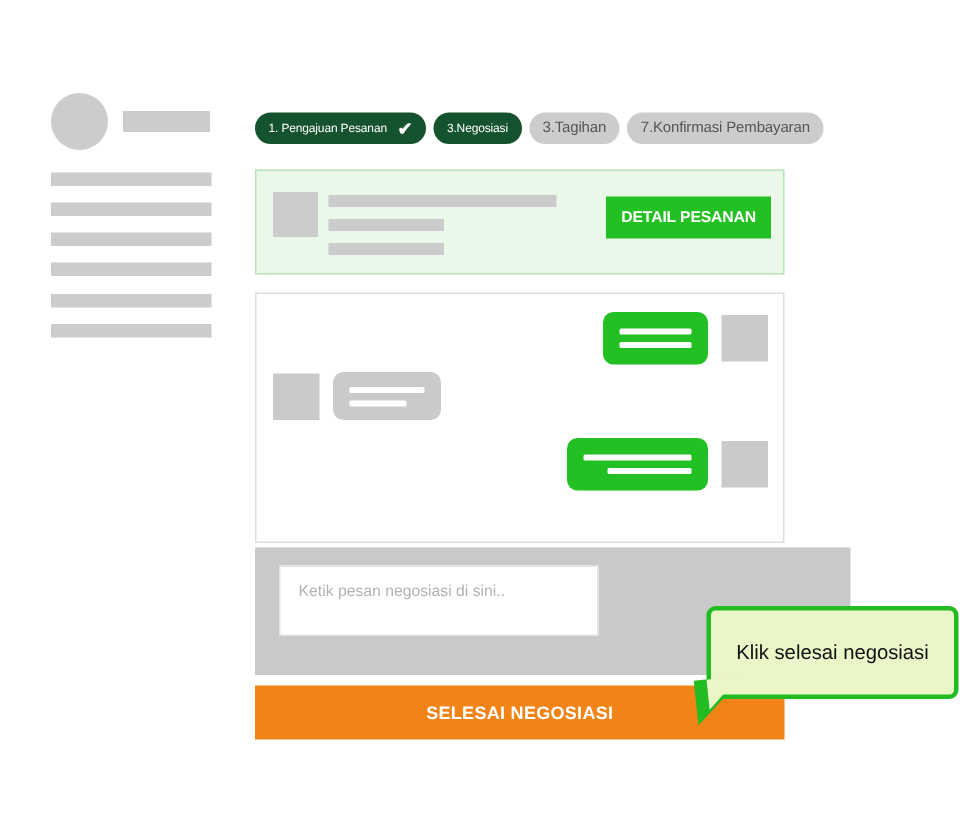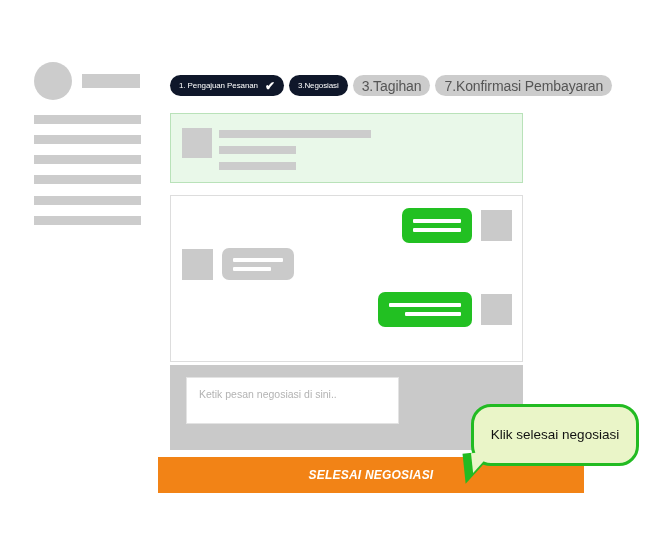--- a/index.html
+++ b/index.html
@@ -78,27 +78,27 @@
   }
   .step-pill {
     border-radius: 11px;
     height: 21px;
     display: flex;
     align-items: center;
     padding: 0 9px;
     font-size: 8px;
     white-space: nowrap;
     color: #ffffff;
-    background: #0f172a;
+    background: #14532d;
     letter-spacing: -0.1px;
   }
   .step-pill.inactive {
     background: #cccccc;
     color: #555555;
-    font-size: 14px;
+    font-size: 10px;
   }
   .step-check {
     margin-left: 7px;
     font-size: 12px;
     line-height: 1;
     font-weight: bold;
     color: #ffffff;
   }
 
   
@@ -201,20 +201,21 @@
   #chat-row-3 .bubble-line:nth-child(2) { width: 78%; align-self: flex-end; }
 
   
   #composer {
     position: absolute;
     left: 170px;
     top: 365px;
     width: 353px;
     height: 85px;
     background: #c9c9c9;
+    padding-left: 44px;
   }
   #message-input {
     position: absolute;
     left: 16px;
     top: 12px;
     width: 213px;
     height: 47px;
     background: #ffffff;
     border: 1px solid #e3e3e3;
     box-sizing: border-box;
@@ -223,49 +224,48 @@
     color: #b3b3b3;
     padding: 10px 12px;
     resize: none;
     outline: none;
   }
   #message-input::placeholder { color: #b3b3b3; }
 
   
   #selesai-negosiasi-button {
     position: absolute;
-    left: 158px;
+    left: 170px;
     top: 457px;
-    width: 426px;
+    width: 353px;
     height: 36px;
     background: #f28316;
     color: #ffffff;
     font-size: 12px;
     font-weight: bold;
     letter-spacing: 0.2px;
     border: none;
     cursor: pointer;
     font-family: "Liberation Sans", sans-serif;
-    font-style: italic;
   }
 
   
   #callout {
     position: absolute;
     left: 471px;
     top: 404px;
     width: 168px;
     height: 62px;
   }
   #callout-bubble {
     position: absolute;
     inset: 0;
     background: #eaf5c8;
     border: 3px solid #22bb22;
-    border-radius: 20px;
+    border-radius: 6px;
     display: flex;
     align-items: center;
     justify-content: center;
     text-align: center;
     font-size: 13.5px;
     color: #111111;
     line-height: 1.35;
     box-sizing: border-box;
     z-index: 2;
   }
@@ -338,20 +338,21 @@
     <span>7.Konfirmasi Pembayaran</span>
   </div>
 
 </div>
 
 <div id="order-panel">
   <div id="order-thumb"></div>
   <div class="order-line" id="order-line-1"></div>
   <div class="order-line" id="order-line-2"></div>
   <div class="order-line" id="order-line-3"></div>
+  <button id="detail-pesanan-button">DETAIL PESANAN</button>
 </div>
 
 <div id="chat-panel">
 
   <div class="chat-row outgoing" id="chat-row-1">
     <div class="chat-bubble green">
       <div class="bubble-line"></div>
       <div class="bubble-line"></div>
     </div>
     <div class="chat-avatar"></div>

